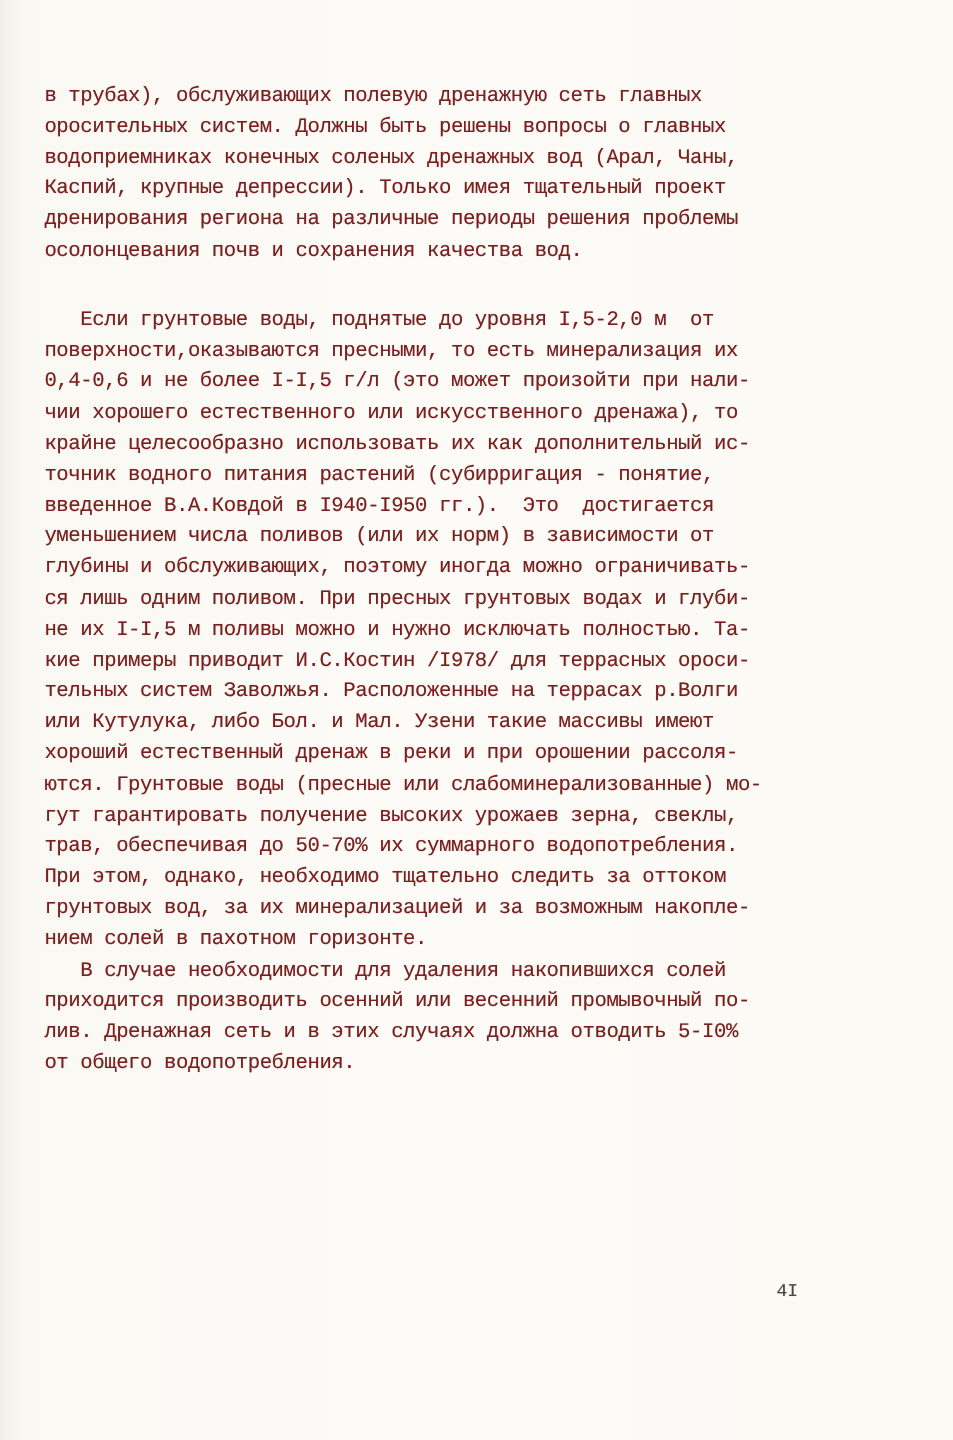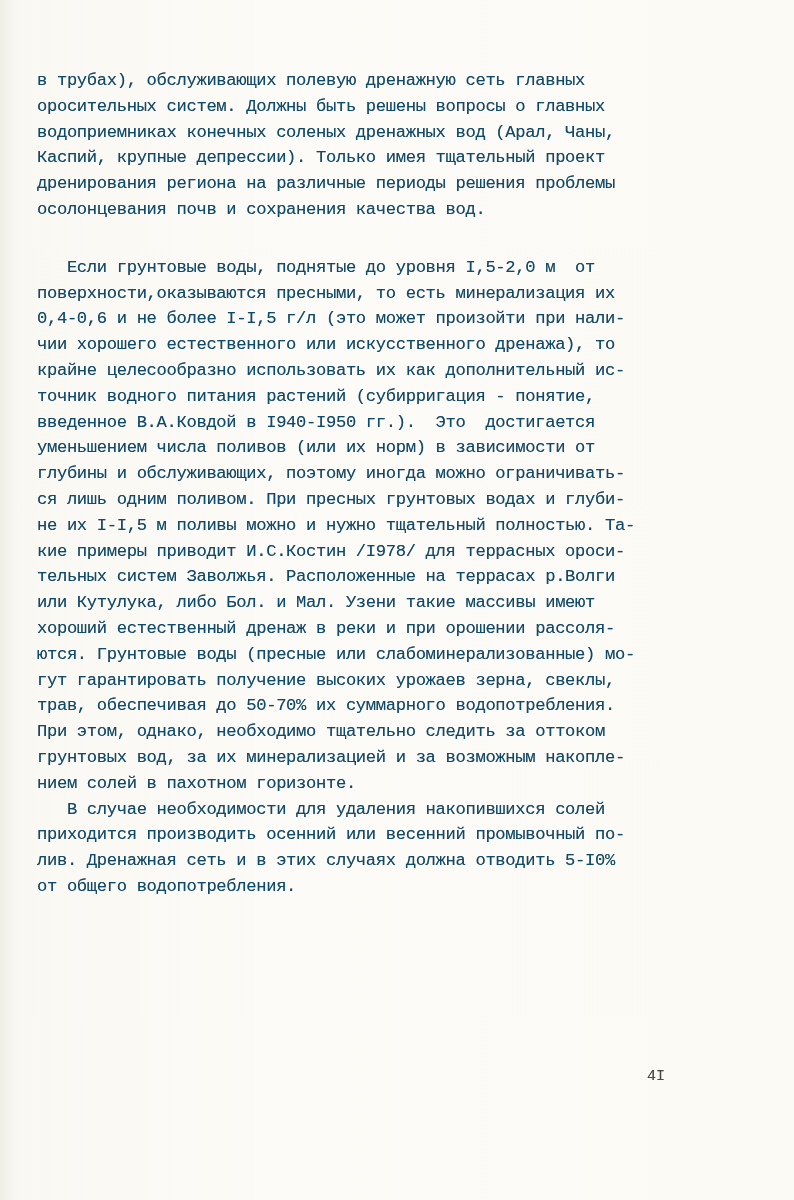--- a/index.html
+++ b/index.html
@@ -15,21 +15,21 @@
       background: linear-gradient(90deg, #f9f8f3 0%, #fcfbf7 40%, #fbfaf5 100%);
     }
     .page {
       position: absolute;
       left: 37px;
       top: 68px;
       width: 640px;
       font-family: "Liberation Mono", "DejaVu Sans Mono", monospace;
       font-size: 17.2px;
       line-height: 25.8px;
-      color: #0c4a6e;
+      color: #7f1d1d;
       letter-spacing: -0.35px;
       text-shadow: 0 0 0.6px rgba(80,70,60,0.55);
     }
     .line {
       white-space: pre;
       height: 25.8px;
     }
     .gap-small { height: 16px; }
     .gap-heading-after { height: 16px; }
     .heading .line { }
@@ -78,21 +78,21 @@
     <div class="line">   Если грунтовые воды, поднятые до уровня I,5-2,0 м  от</div>
     <div class="line">поверхности,оказываются пресными, то есть минерализация их</div>
     <div class="line">0,4-0,6 и не более I-I,5 г/л (это может произойти при нали-</div>
     <div class="line">чии хорошего естественного или искусственного дренажа), то</div>
     <div class="line">крайне целесообразно использовать их как дополнительный ис-</div>
     <div class="line">точник водного питания растений (субирригация - понятие,</div>
     <div class="line">введенное В.А.Ковдой в I940-I950 гг.).  Это  достигается</div>
     <div class="line">уменьшением числа поливов (или их норм) в зависимости от</div>
     <div class="line">глубины и обслуживающих, поэтому иногда можно ограничивать-</div>
     <div class="line">ся лишь одним поливом. При пресных грунтовых водах и глуби-</div>
-    <div class="line">не их I-I,5 м поливы можно и нужно тщательный полностью. Та-</div>
+    <div class="line">не их I-I,5 м поливы можно и нужно исключать полностью. Та-</div>
     <div class="line">кие примеры приводит И.С.Костин /I978/ для террасных ороси-</div>
     <div class="line">тельных систем Заволжья. Расположенные на террасах р.Волги</div>
     <div class="line">или Кутулука, либо Бол. и Мал. Узени такие массивы имеют</div>
     <div class="line">хороший естественный дренаж в реки и при орошении рассоля-</div>
     <div class="line">ются. Грунтовые воды (пресные или слабоминерализованные) мо-</div>
     <div class="line">гут гарантировать получение высоких урожаев зерна, свеклы,</div>
     <div class="line">трав, обеспечивая до 50-70% их суммарного водопотребления.</div>
     <div class="line">При этом, однако, необходимо тщательно следить за оттоком</div>
     <div class="line">грунтовых вод, за их минерализацией и за возможным накопле-</div>
     <div class="line">нием солей в пахотном горизонте.</div>

